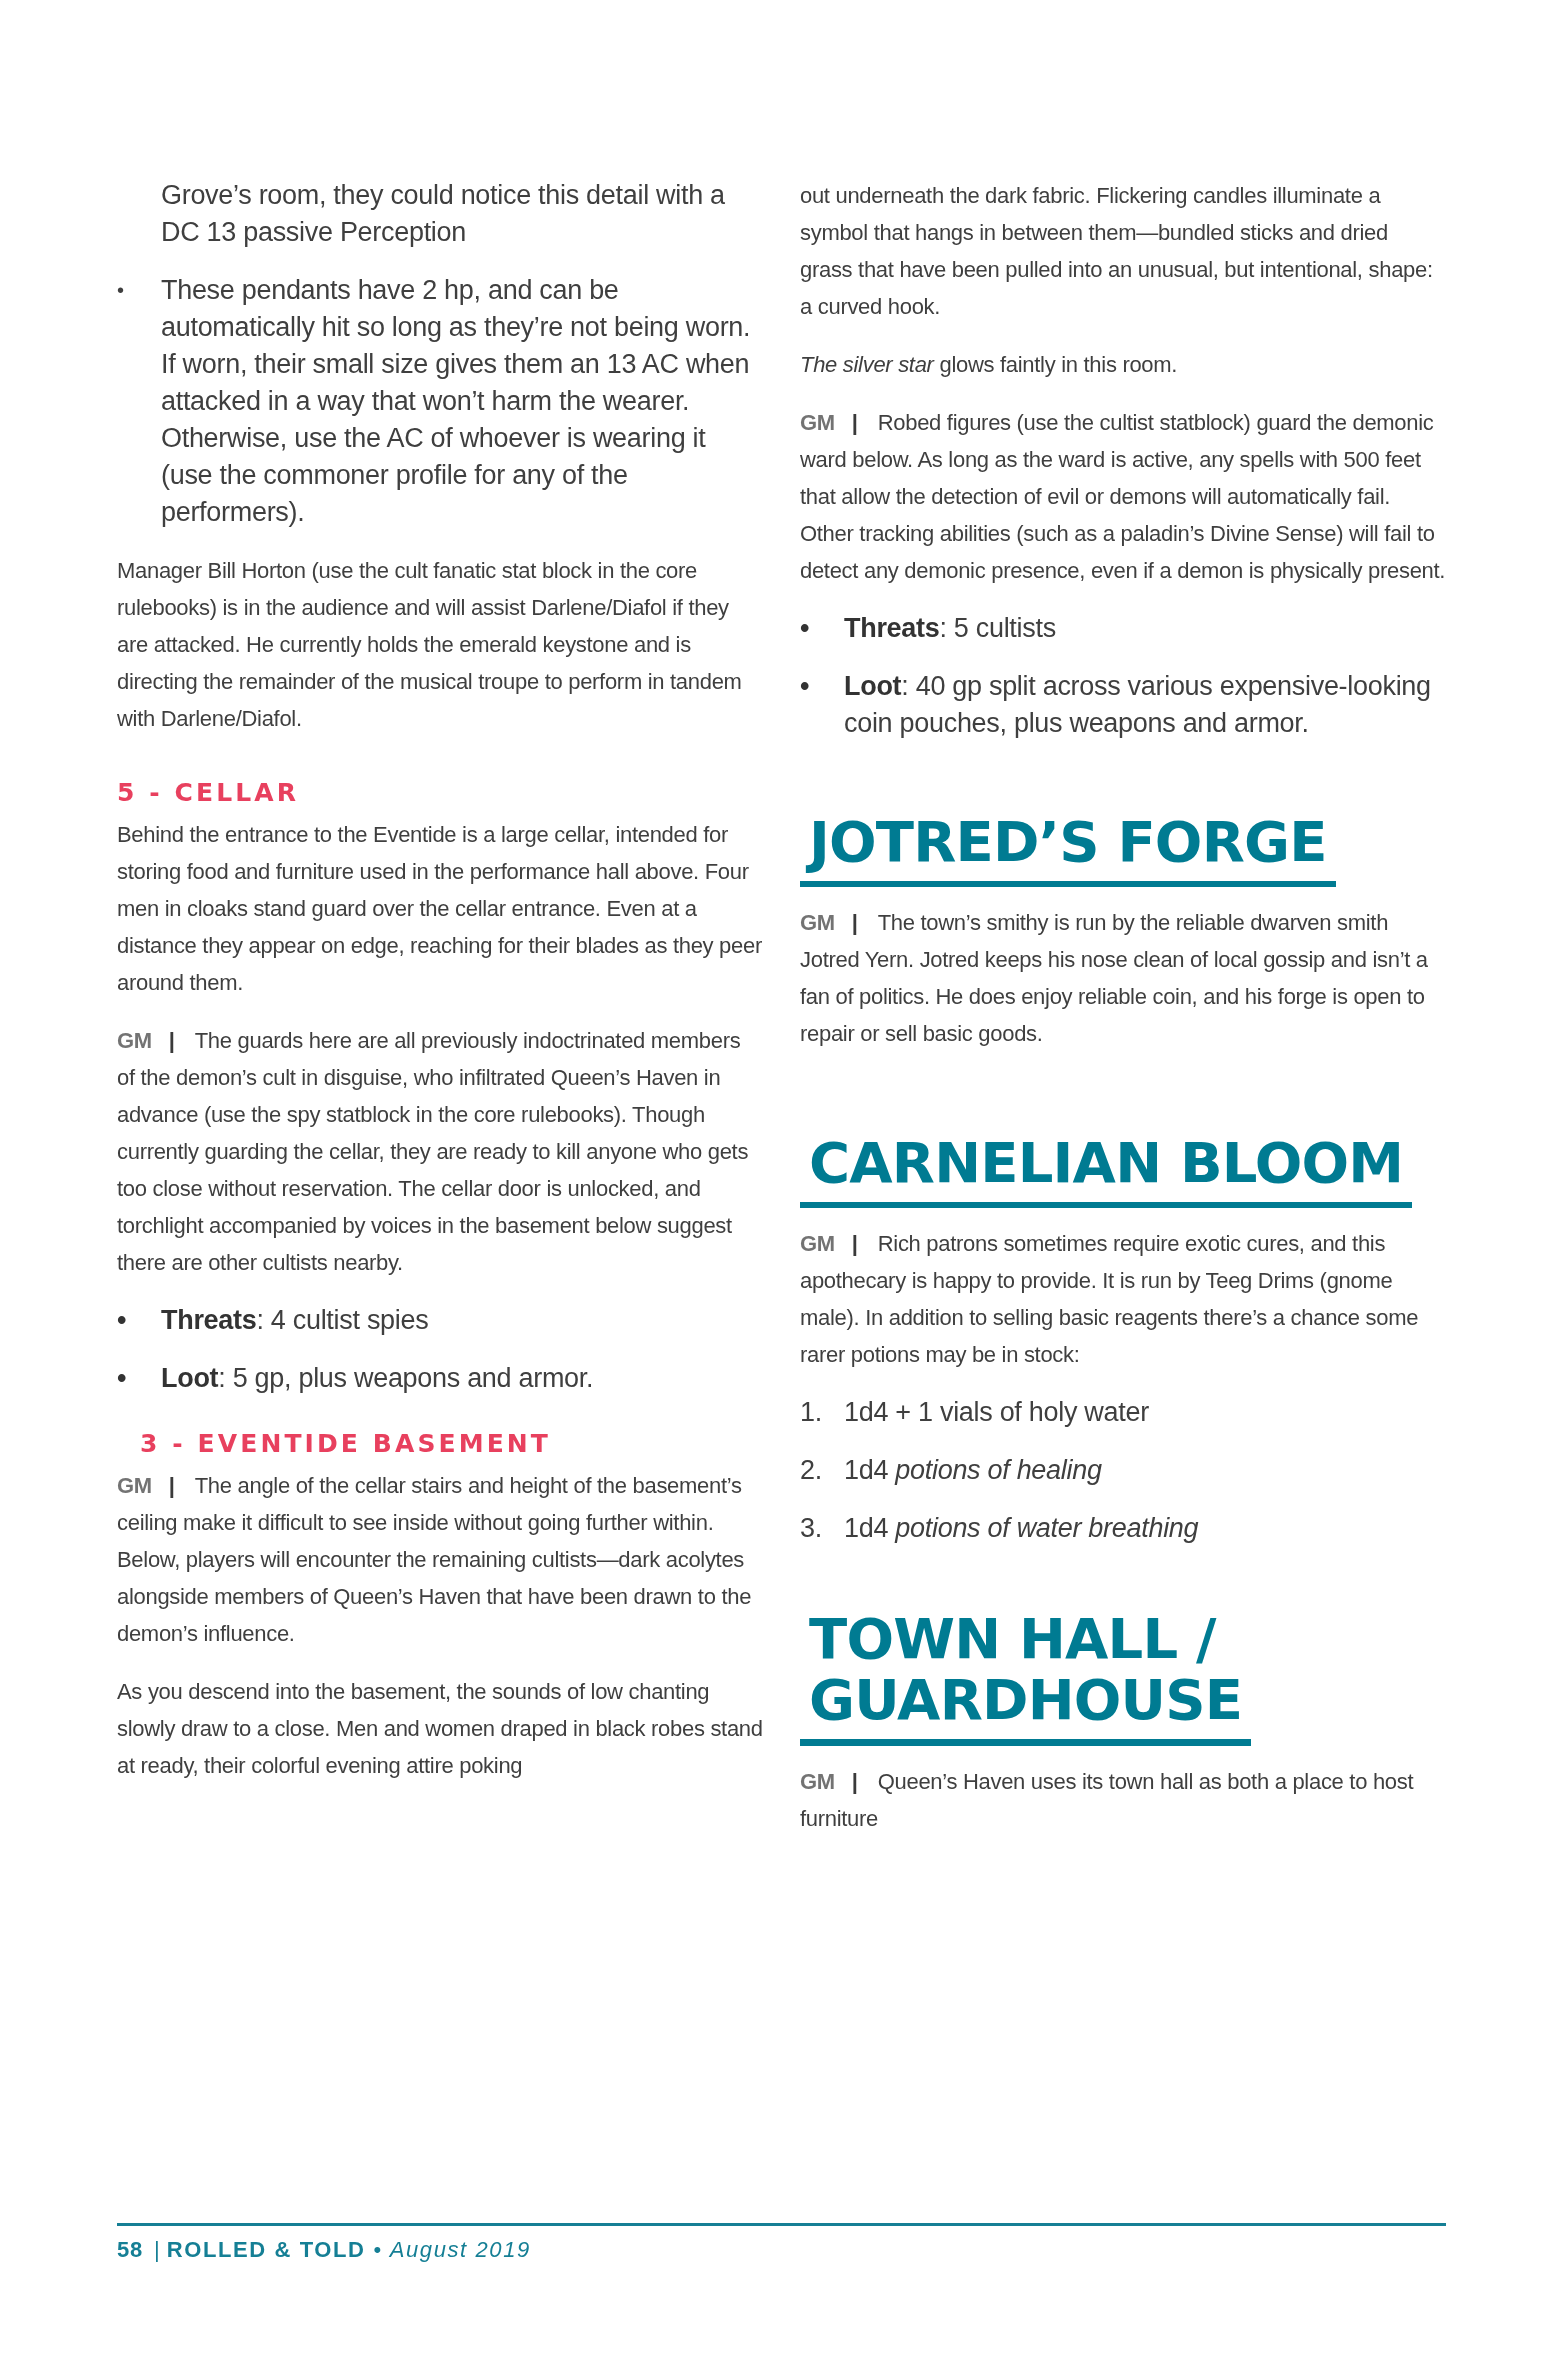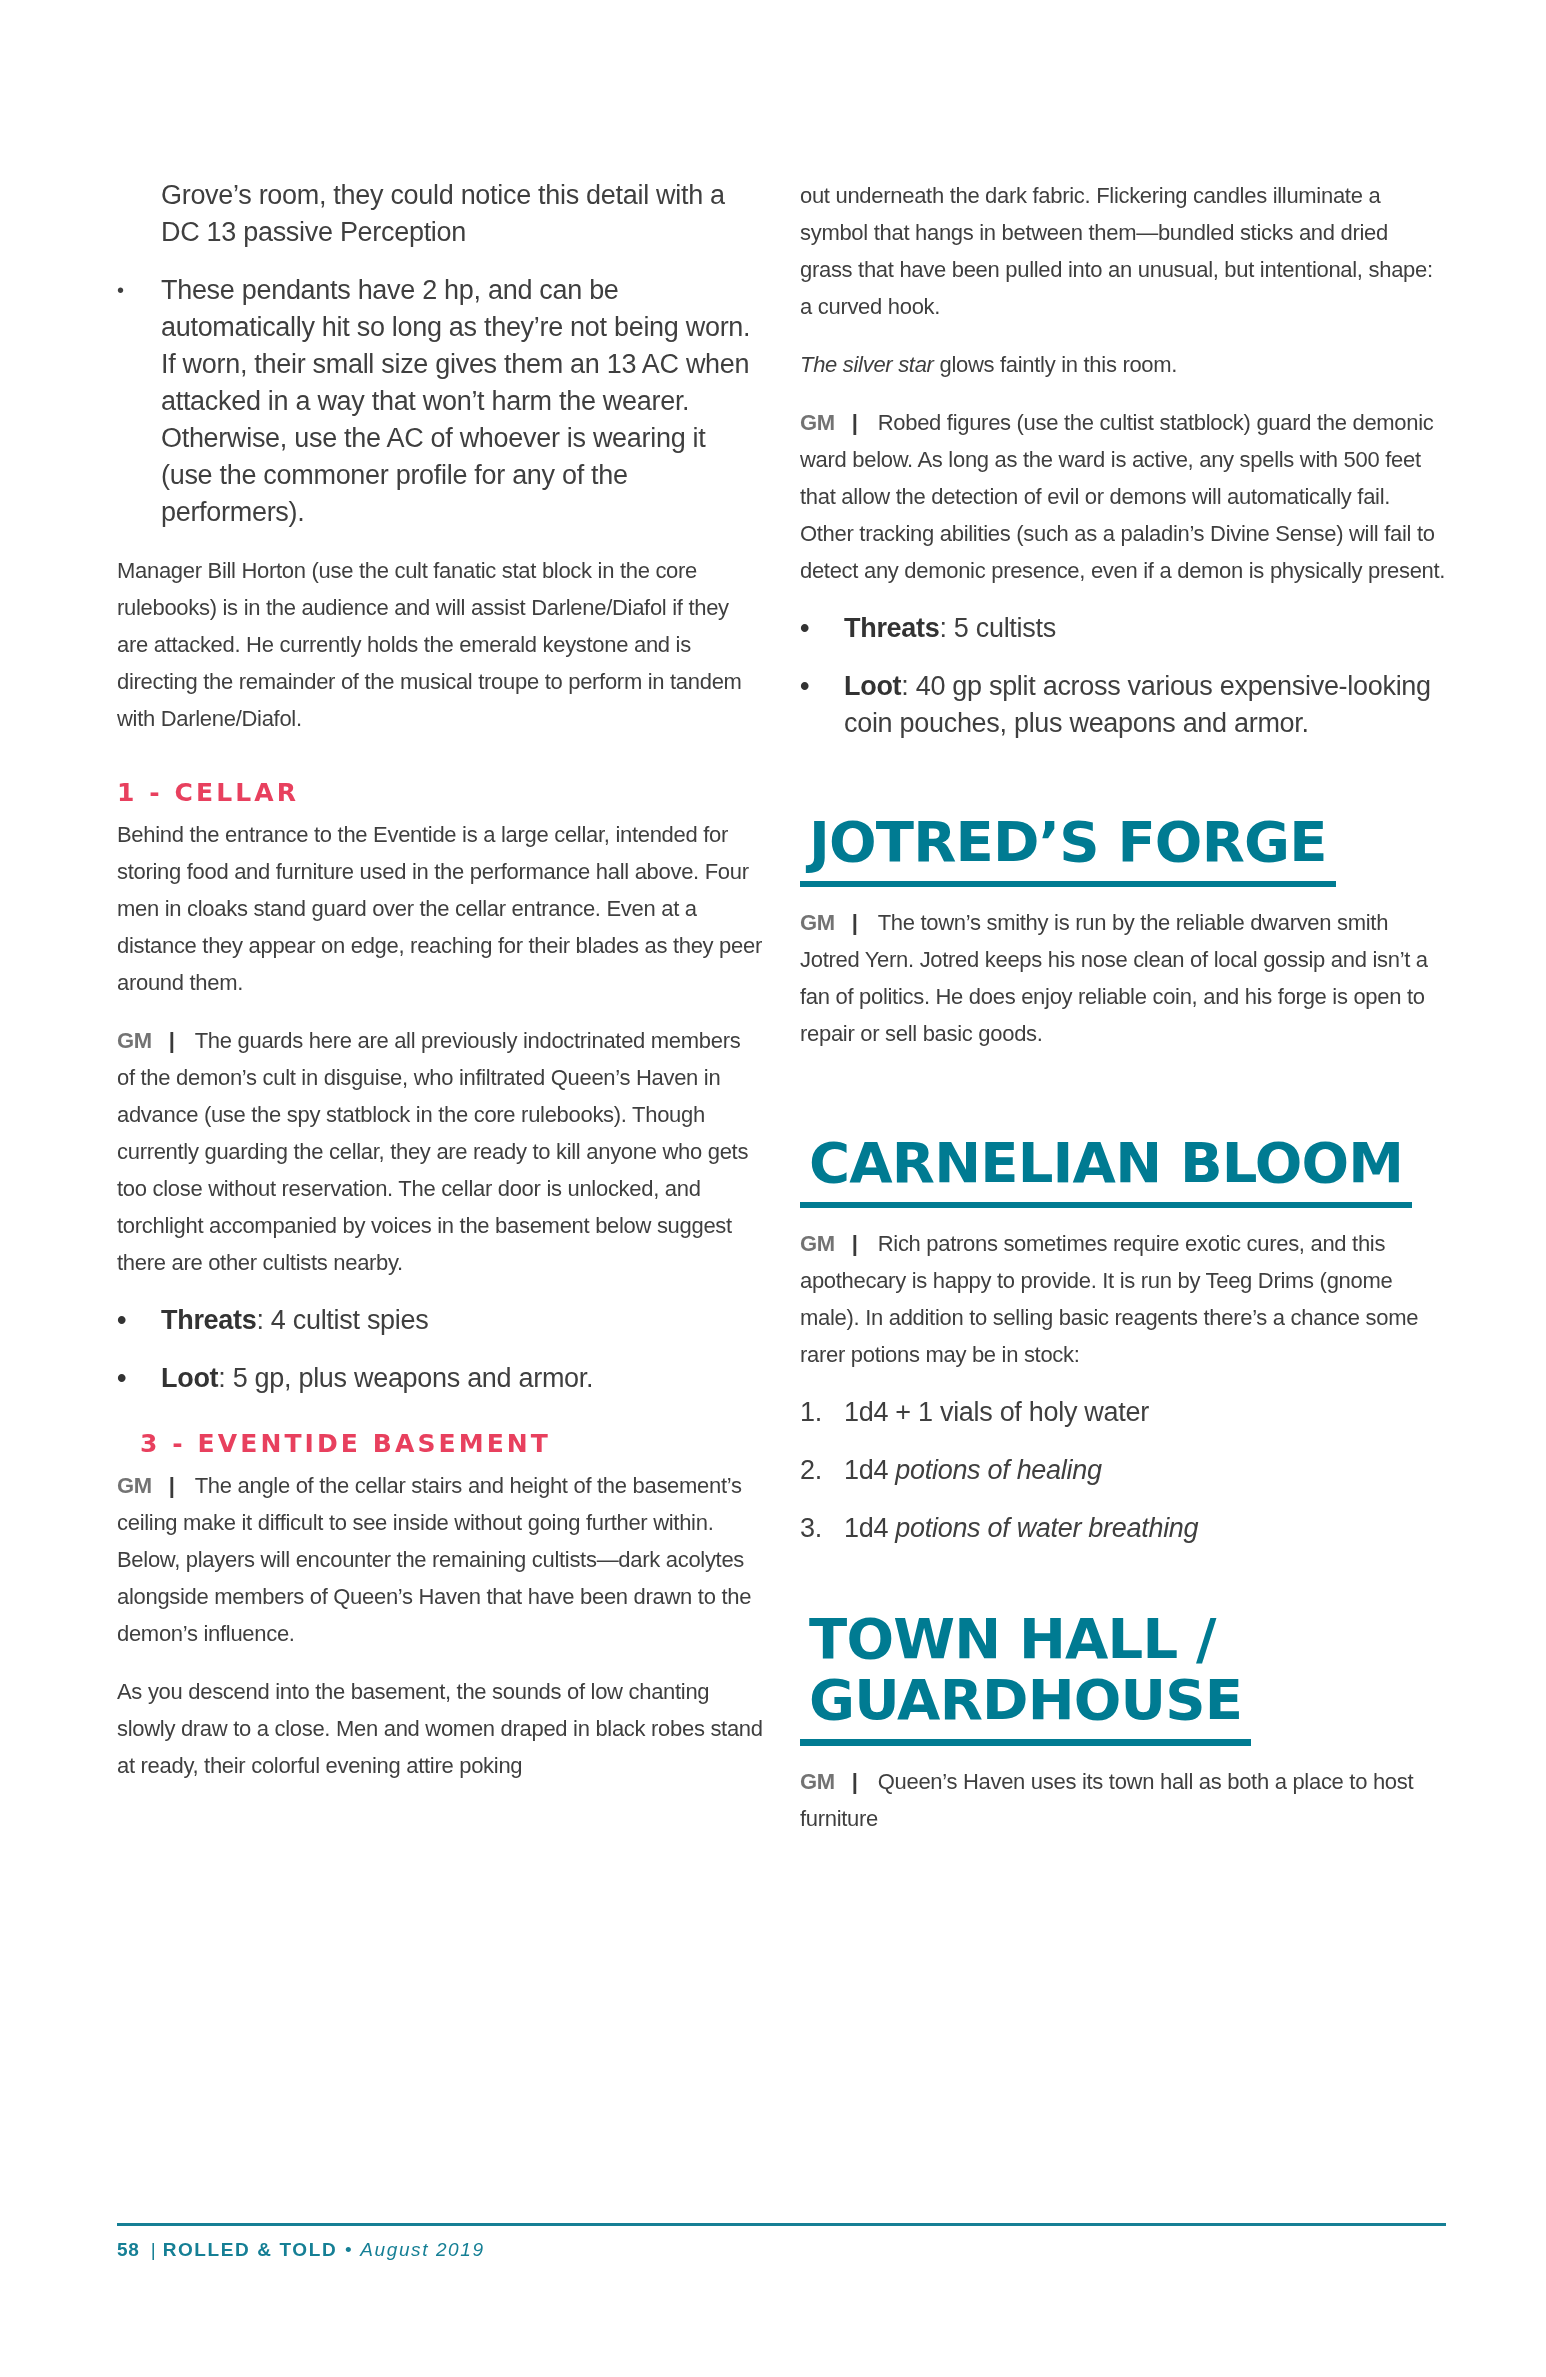--- a/index.html
+++ b/index.html
@@ -20,21 +20,21 @@
   i, .ital { font-style: italic; }
   .gm { font-weight: bold; color: #737373; margin-right: 17px; }
   .gm-bar { font-weight: bold; color: #3a3a3a; margin-right: 20px; }
   .subhead { font-family: "DejaVu Sans", sans-serif; font-weight: bold; color: #e8405e;
              font-size: 25px; letter-spacing: 3.1px; margin: 40px 0 7.8px 0; line-height: 31px; }
   .heading { font-family: "DejaVu Sans", sans-serif; font-weight: bold; color: #007b92;
              font-size: 56px; line-height: 61px; letter-spacing: -0.8px; margin: 9px; }
   .heading-wrap { display: inline-block; margin: 50px 0 17px 0; }
   .heading-bar { height: 6.2px; background: #007b92; margin-top: 7.8px; }
   .footer-rule { position: absolute; left: 117px; top: 2223px; width: 1329px; height: 3.1px; background: #157f95; }
-  .footer { position: absolute; left: 117px; top: 2237px; font-size: 19px; color: #157f95; line-height: 26.5px; letter-spacing: 0.8px; }
+  .footer { position: absolute; left: 117px; top: 2237px; font-size: 22px; color: #157f95; line-height: 26.5px; letter-spacing: 0.8px; }
   .footer .pg { font-weight: bold; }
   .footer .sep { margin: 0 6.2px 0 11px; }
   .footer .brand { font-weight: bold; letter-spacing: 1.6px; }
   .footer .dotsep { margin: 0 7.8px; }
   .footer .date { font-style: italic; letter-spacing: 1.6px; }
 </style>
 </head>
 <body>
 
 <div class="col col-left">
@@ -43,21 +43,21 @@
       <span>Grove’s room, they could notice this detail with a DC 13 passive Perception</span>
     </li>
     <li>
       <span class="dot">•</span>
       <span>These pendants have 2 hp, and can be automatically hit so long as they’re not being worn. If worn, their small size gives them an 13 AC when attacked in a way that won’t harm the wearer. Otherwise, use the AC of whoever is wearing it (use the commoner profile for any of the performers).</span>
     </li>
   </ul>
 
   <p>Manager Bill Horton (use the cult fanatic stat block in the core rulebooks) is in the audience and will assist Darlene/Diafol if they are attacked. He currently holds the emerald keystone and is directing the remainder of the musical troupe to perform in tandem with Darlene/Diafol.</p>
 
-  <div class="subhead">1 - CELLAR</div>
+  <div class="subhead">5 - CELLAR</div>
   <p>Behind the entrance to the Eventide is a large cellar, intended for storing food and furniture used in the performance hall above. Four men in cloaks stand guard over the cellar entrance. Even at a distance they appear on edge, reaching for their blades as they peer around them.</p>
   <p>
     <span class="gm">GM</span><span class="gm-bar">|</span><span>The guards here are all previously indoctrinated members of the demon’s cult in disguise, who infiltrated Queen’s Haven in advance (use the spy statblock in the core rulebooks). Though currently guarding the cellar, they are ready to kill anyone who gets too close without reservation. The cellar door is unlocked, and torchlight accompanied by voices in the basement below suggest there are other cultists nearby.</span>
   </p>
   <ul class="bullet-list">
     <li>
       <span class="dot bold">•</span>
       <span class="bold">Threats</span><span>: 4 cultist spies</span>
     </li>
     <li>

